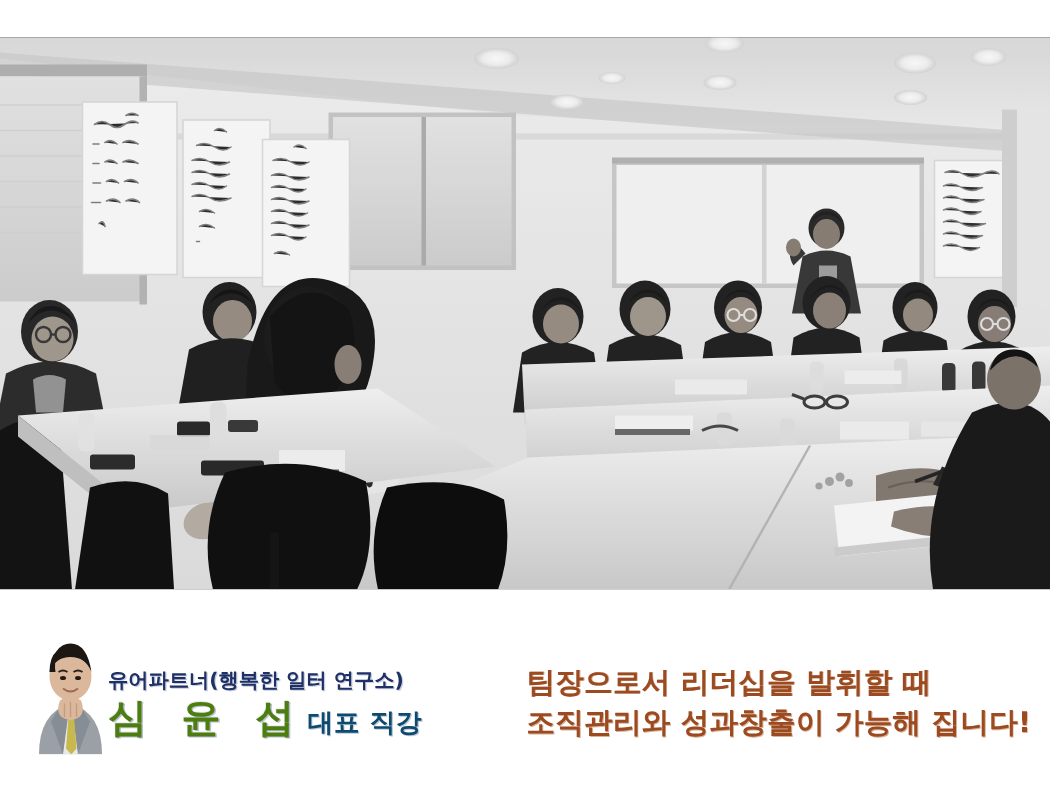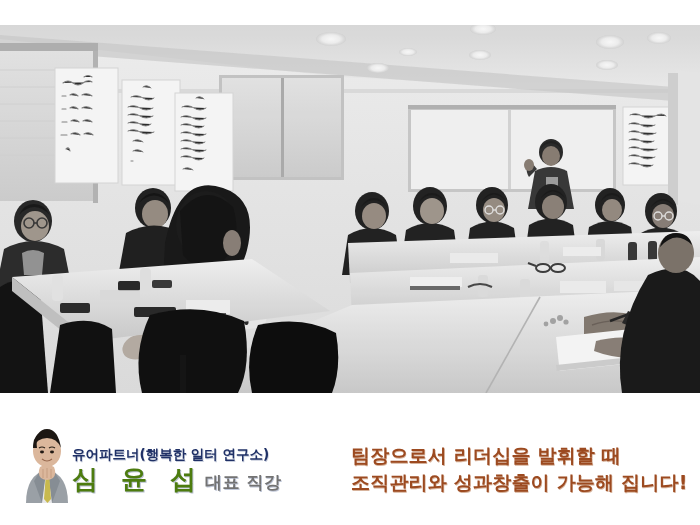--- a/index.html
+++ b/index.html
@@ -25,21 +25,21 @@
     white-space:nowrap;line-height:18px;
     text-shadow:0.8px 0.8px 0 #c9cfdd;
   }
   .name-row{white-space:nowrap;line-height:30px;margin-top:1px;}
   .name-main{
     font-size:26px;font-weight:bold;color:#4d7c0f;letter-spacing:7px;
     text-shadow:1px 1px 0 #b9c0d2, -0.5px -0.5px 0 #e8ebf2;
     vertical-align:baseline;
   }
   .name-title{
-    font-size:17px;font-weight:bold;color:#737373;letter-spacing:0.5px;
+    font-size:17px;font-weight:bold;color:#0c4a6e;letter-spacing:0.5px;
     text-shadow:0.8px 0.8px 0 #c0c7d8;
     vertical-align:baseline;margin-left:2px;
   }
 
   .tagline{position:absolute;left:351px;top:49px;width:360px;}
   .tagline-line{
     font-size:19px;font-weight:bold;color:#9c4a20;line-height:27px;
     white-space:nowrap;letter-spacing:0.2px;
     text-shadow:0.6px 0.6px 0 #d7b39c;
   }

